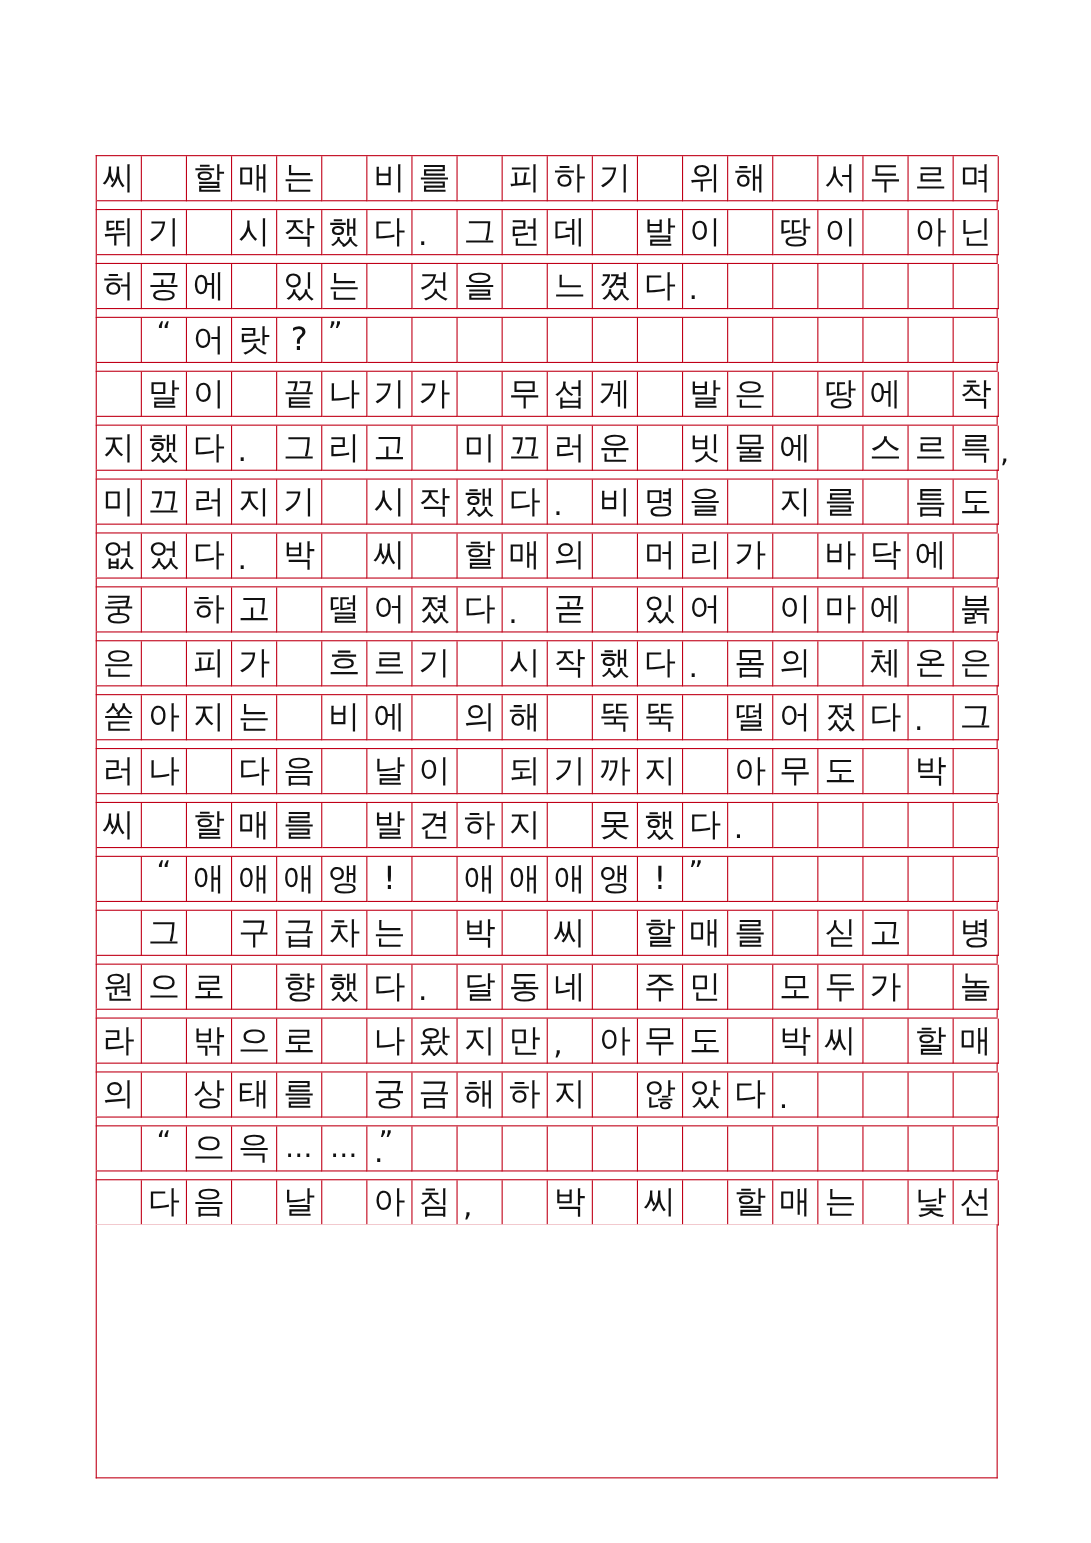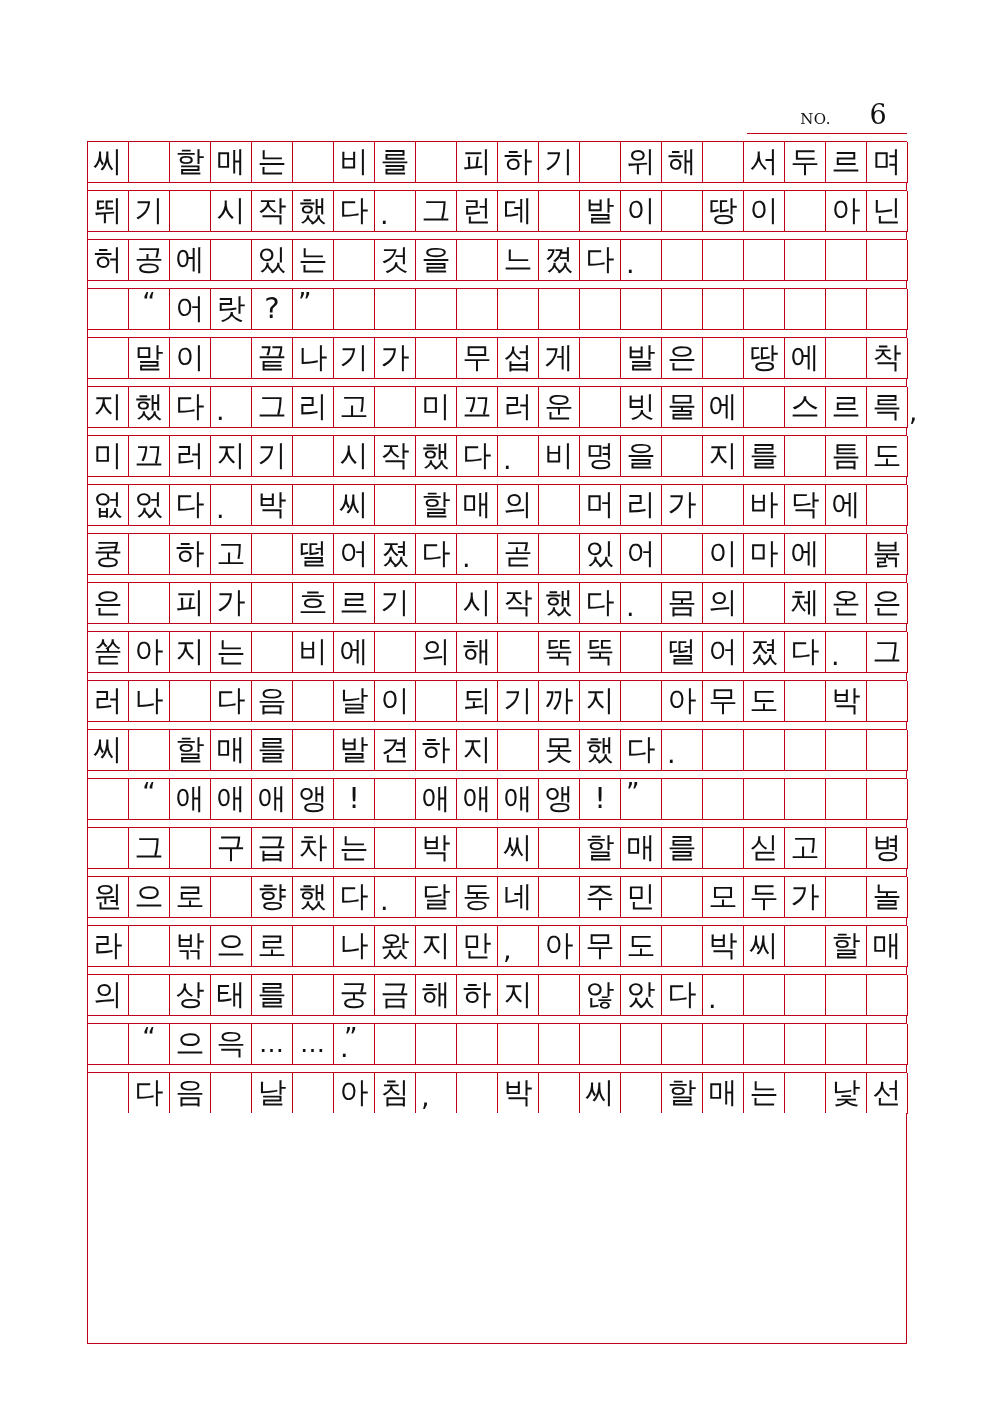--- a/index.html
+++ b/index.html
@@ -170,27 +170,20 @@
     border: 1px solid #c00018;
     border-top: none;
     background: #ffffff;
   }
 </style>
 </head>
 <body>
 
 <div class="page">
 
-  <div class="header">
-    <div class="header-inner">
-      <span class="no-label">NO.</span>
-      <span class="no-value">6</span>
-    </div>
-    <div class="header-rule"></div>
-  </div>
 
   <div class="grid" id="grid">
       <div class="row-band">
         <div class="row">
           <div class="cell">
             <span class="ch">씨</span>
           </div>
           <div class="cell">
             <span class="ch"></span>
           </div>

